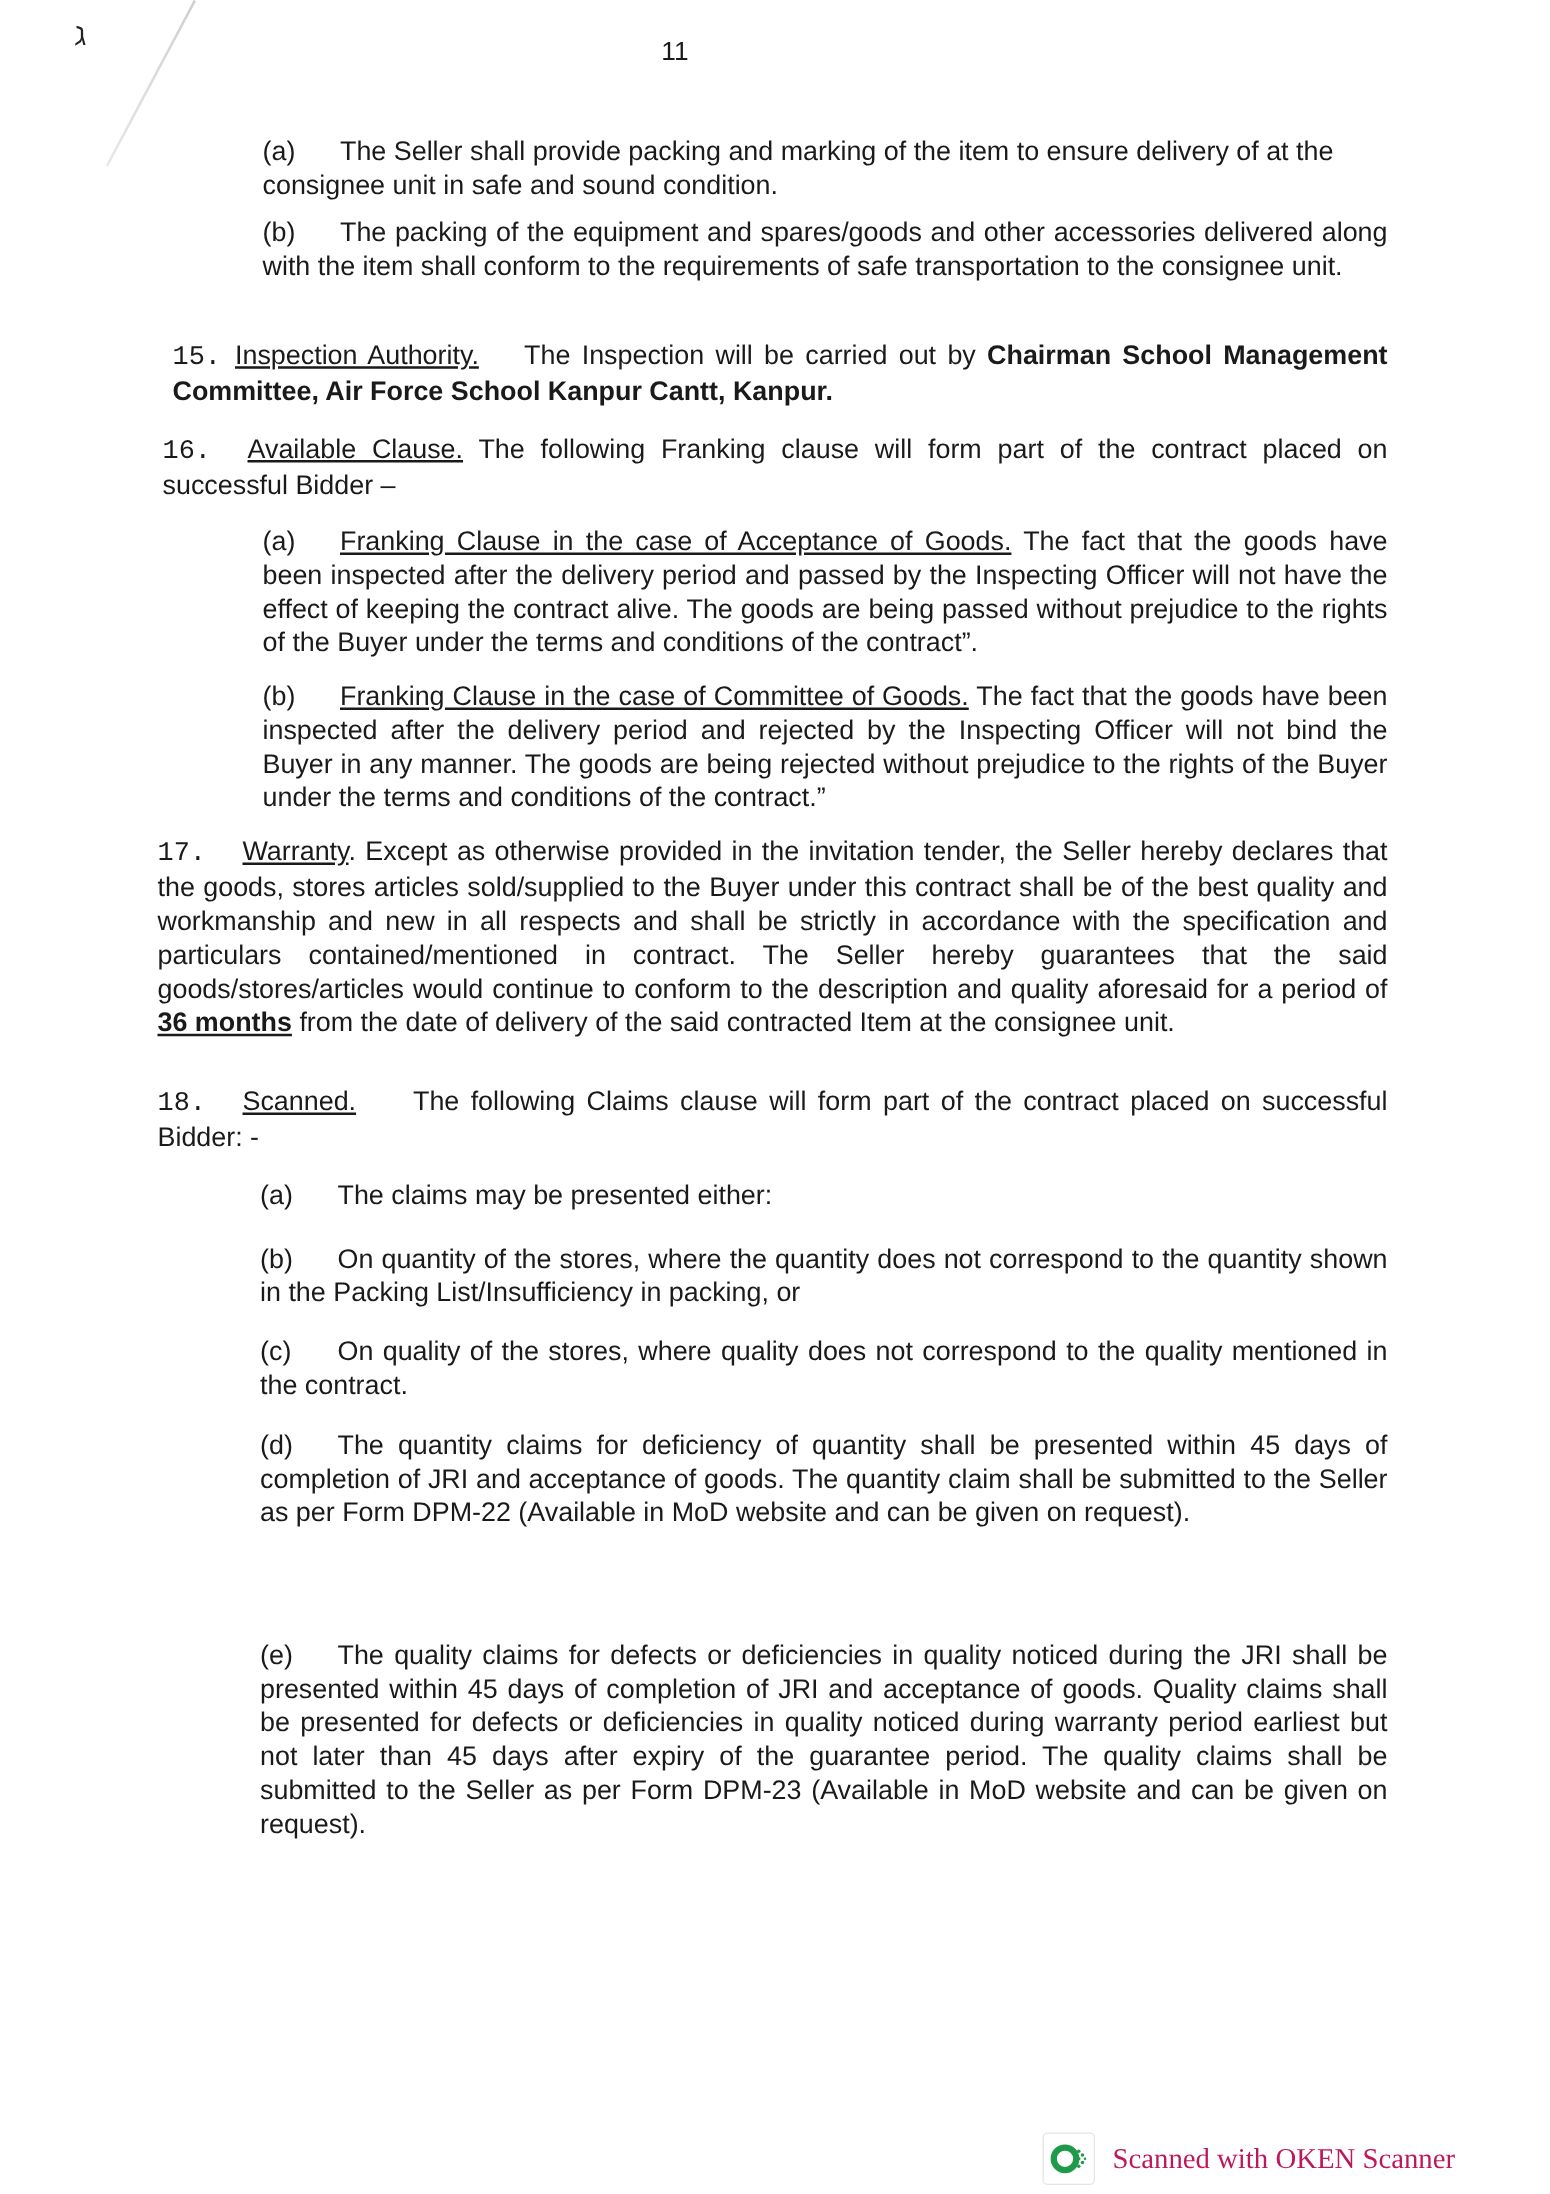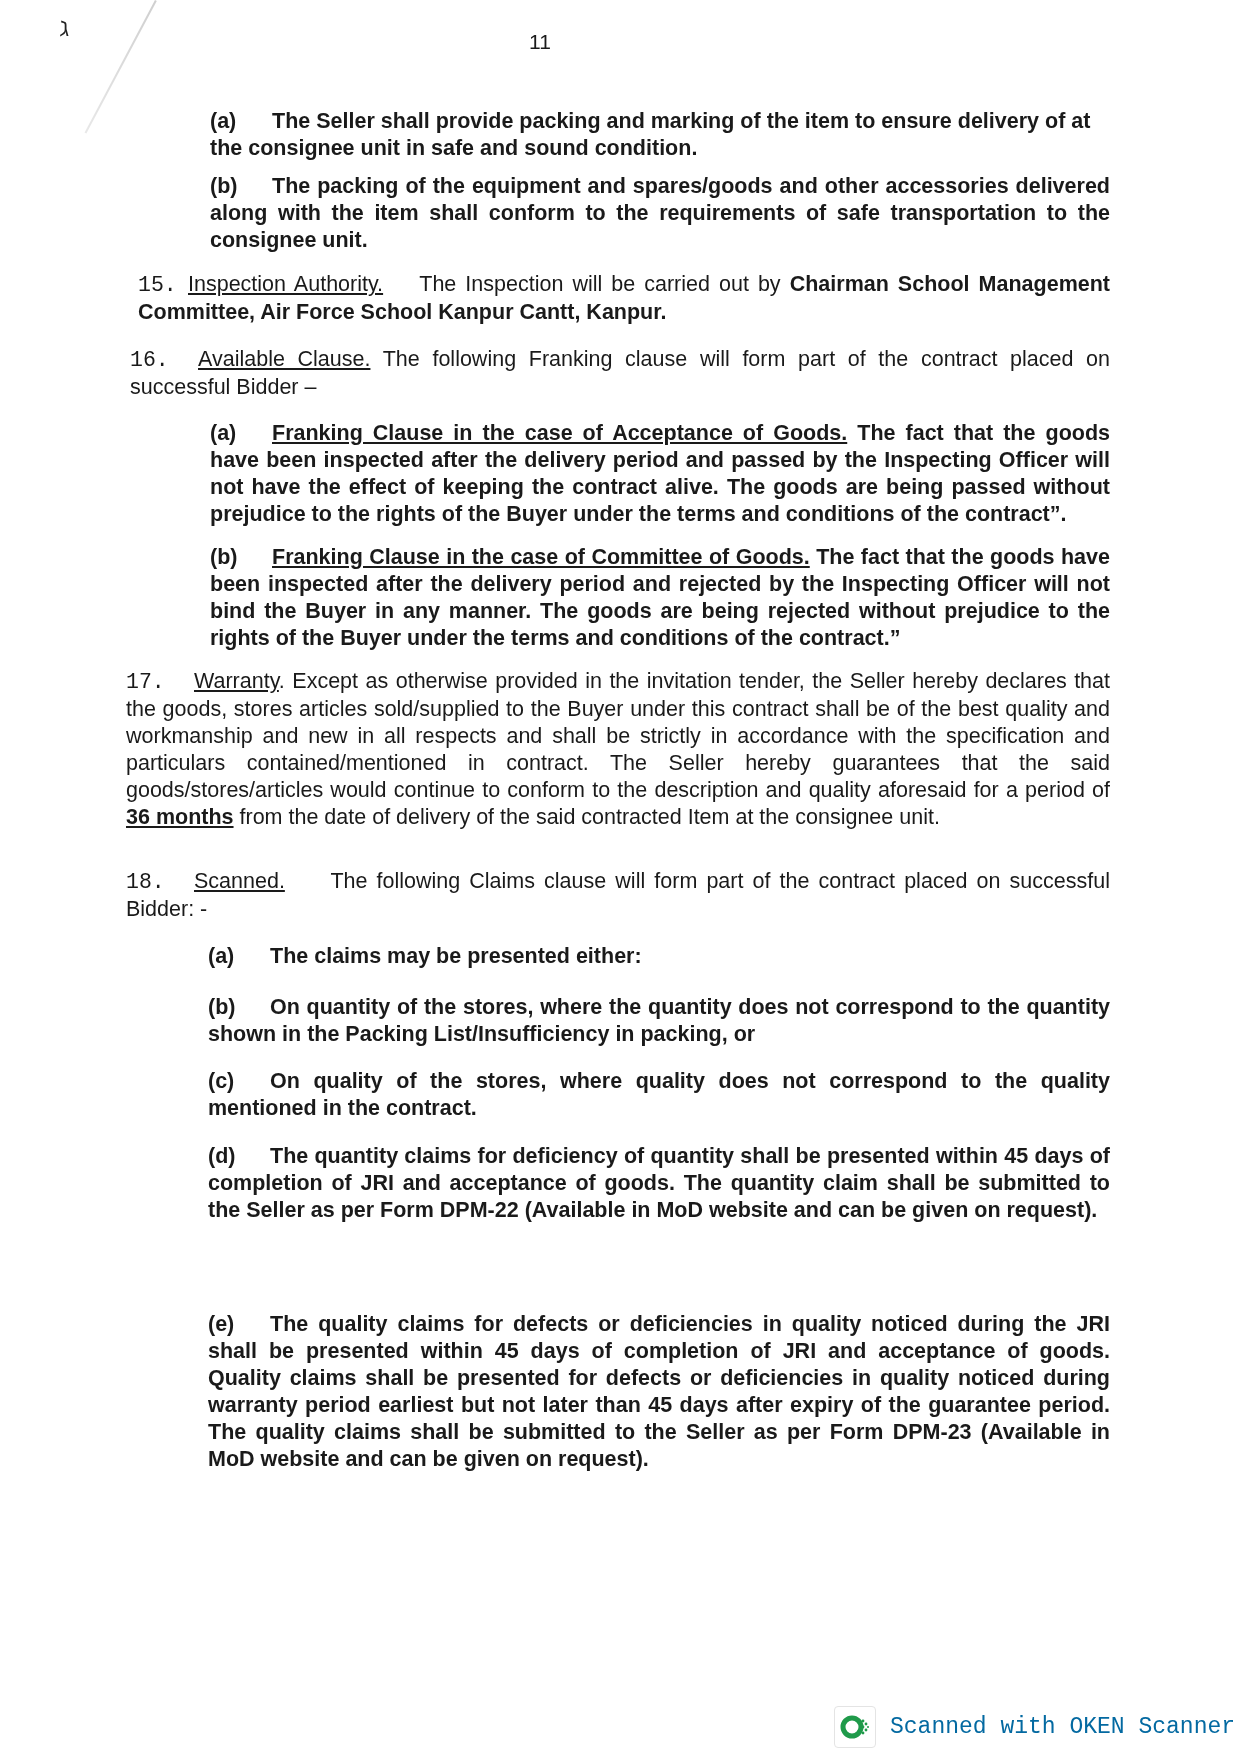--- a/index.html
+++ b/index.html
@@ -9,29 +9,29 @@
   }
   .fold-line {
     position: absolute; left: 60px; top: 0; width: 2px; height: 150px;
     background: linear-gradient(#cfcfcf, #e8e8e8);
     transform-origin: top left; transform: translate(95px, 0) rotate(28deg);
   }
   .corner-mark { position: absolute; left: 60px; top: 8px; font-size: 26px; color: #222; font-family: "DejaVu Serif", serif; }
   .page-number { position: absolute; top: 30px; left: 0; width: 1080px; text-align: center; font-size: 21px; }
   .content { position: absolute; left: 138px; top: 108px; width: 972px; font-size: 21.5px; line-height: 27px; }
   .block { position: absolute; left: 0; right: 0; }
-  .sub { padding-left: 72px; font-weight: bold; }
+  .sub { padding-left: 72px; }
   .justify { text-align: justify; }
   .lbl { display: inline-block; min-width: 62px; }
   .num { display: inline-block; min-width: 68px; font-family: Liberation Mono, monospace; }
   u { text-decoration: underline; }
   .b { font-weight: bold; }
   .footer { position: absolute; left: 834px; top: 1706px; display: flex; align-items: center; gap: 14px; }
   .logo { width: 40px; height: 40px; border: 1px solid #e4e4e4; border-radius: 4px; display: flex; align-items: center; justify-content: center; background: #fff; }
-  .footer-text { font-family: Liberation Mono, monospace; font-size: 23px; color: #0369a1; }
+  .footer-text { font-family: Liberation Serif, serif; font-size: 23px; color: #be185d; }
 </style>
 </head>
 <body>
 
 <div class="fold-line"></div>
 <div class="corner-mark">ℷ</div>
 <div class="page-number">11</div>
 
 <div class="content">
 

